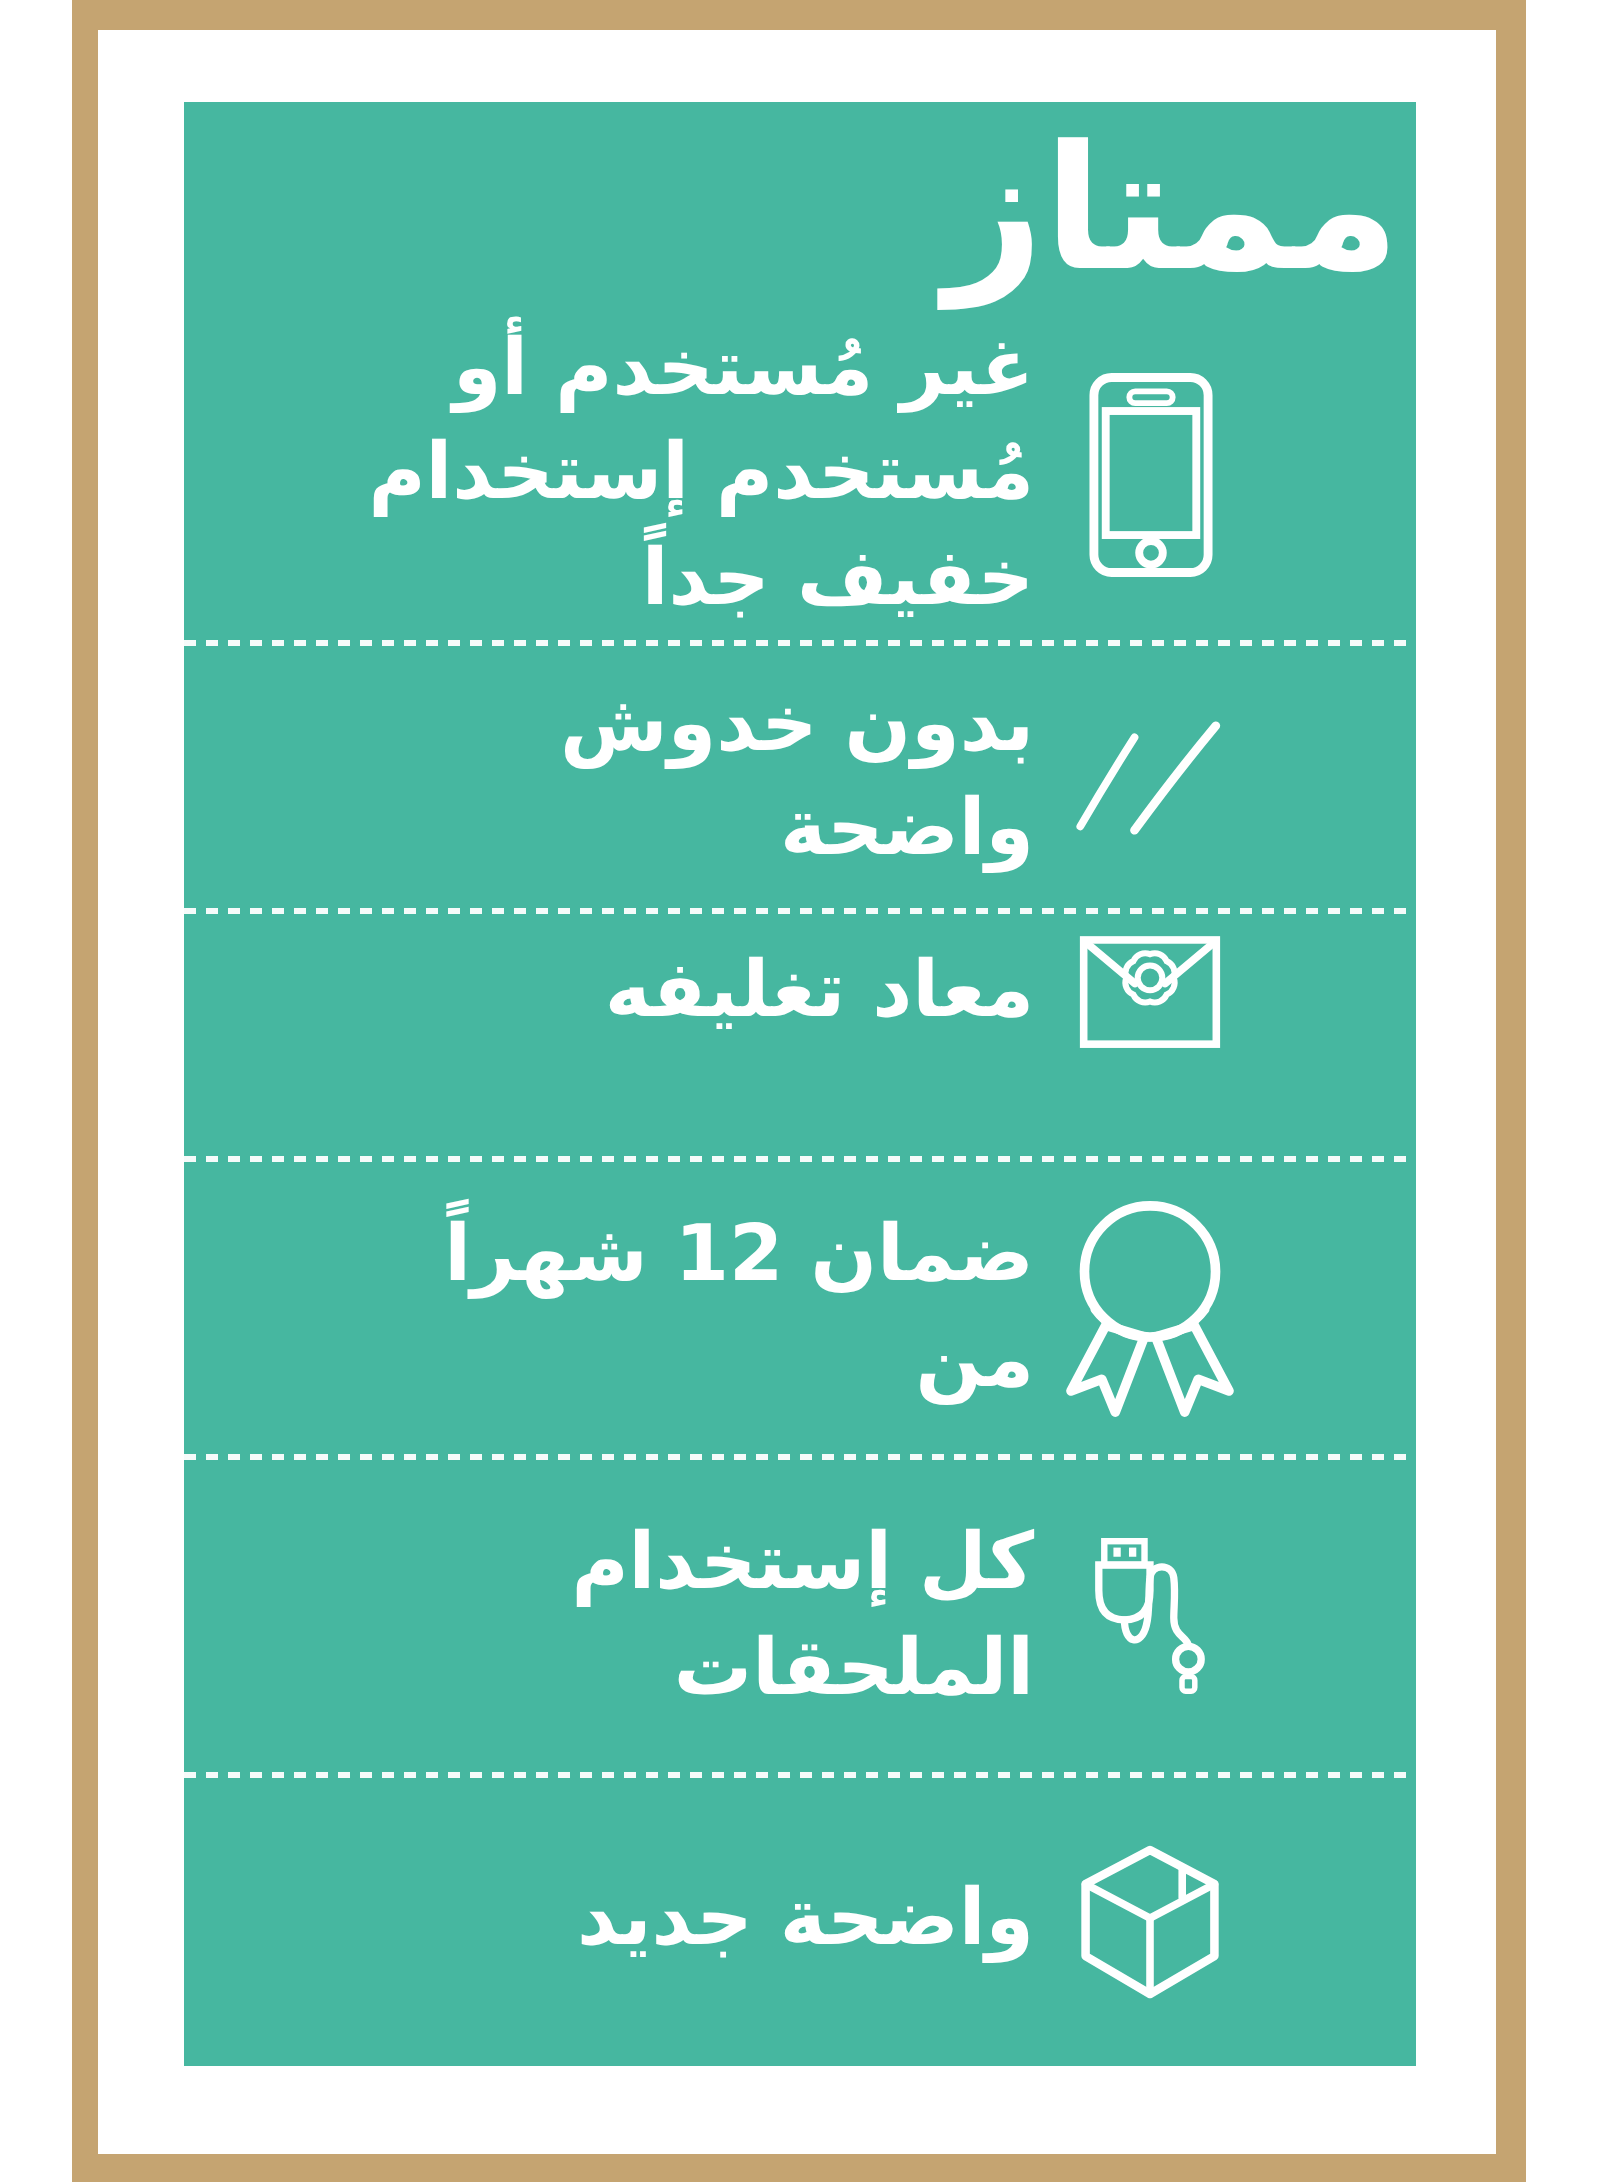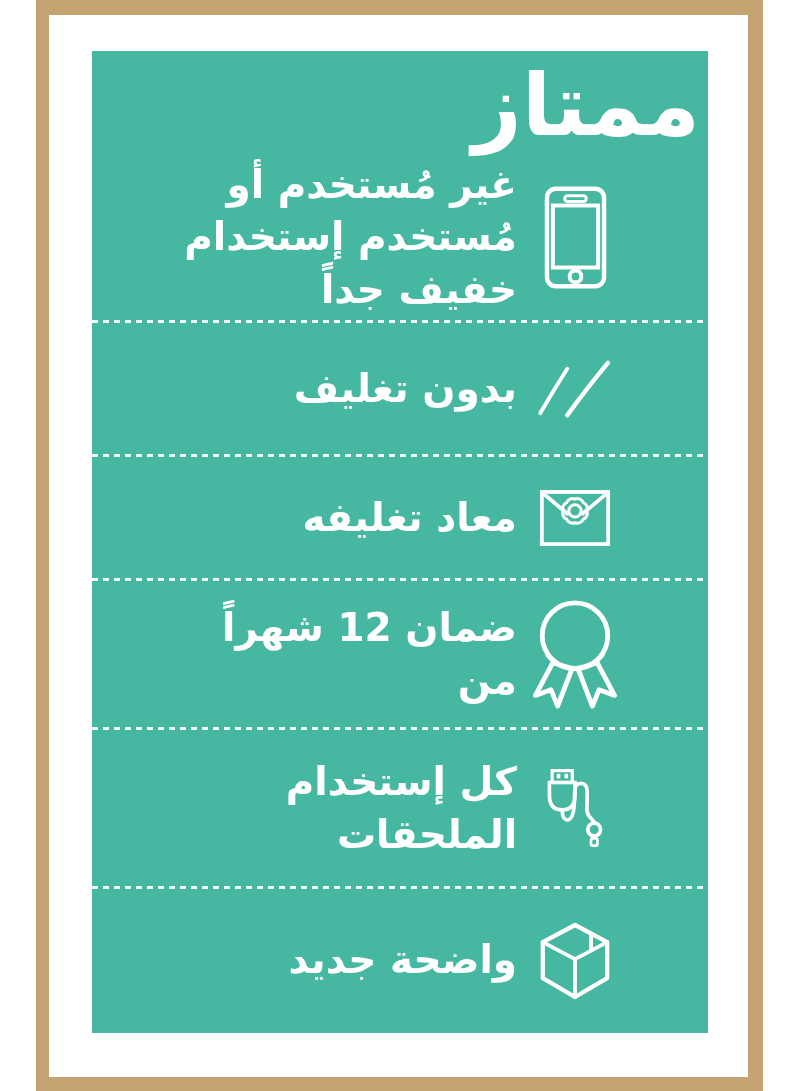--- a/index.html
+++ b/index.html
@@ -12,21 +12,21 @@
   .panel { position:absolute; left:92px; top:51px; width:616px; height:982px; background:#46B7A0; }
 
   .title { position:absolute; top:0; left:0; right:0; height:104px;
            direction:rtl; text-align:right; color:#fff; font-weight:bold;
            font-size:86px; line-height:108px; padding-left:10px; padding-right:8px; white-space:nowrap; }
 
   .row { position:absolute; left:0; width:616px; display:flex; align-items:center;
          padding-right:112px; padding-left:18px;margin-left:37px; }
   .row-1 { top:102px;  height:169px; }
   .row-2 { top:271px; height:134px; }
-  .row-3 { top:405px; height:124px;justify-content:space-between; }
+  .row-3 { top:383px; height:124px;justify-content:space-between; }
   .row-4 { top:529px; height:149px;justify-content:flex-end; }
   .row-5 { top:678px; height:159px; }
   .row-6 { top:837px; height:145px; }
 
   .txt { flex:1; direction:rtl; text-align:right; color:#fff; font-weight:bold;
          font-size:39px; line-height:1.34; padding-left:6px; }
   .txt .line { white-space:nowrap; }
 
   .icon-box { width:116px; display:flex; align-items:center; justify-content:center; flex:none; }
   .icon-box svg { display:block; }
@@ -58,21 +58,22 @@
           <rect x="3" y="2.5" width="58" height="99" rx="9" stroke-width="4.5"></rect>
           <rect x="21" y="9.5" width="22" height="6" rx="3" stroke-width="3"></rect>
           <rect x="9" y="19.5" width="46" height="63" stroke-width="4"></rect>
           <circle cx="32" cy="91.5" r="6" stroke-width="4"></circle>
         </svg>
       </div>
     </div>
 
     <div class="row row-2">
       <div class="txt">
-        <div class="line">بدون تغليف</div>
+        <div class="line">بدون خدوش</div>
+        <div class="line">واضحة</div>
       </div>
       <div class="icon-box">
         <svg width="82" height="60" viewBox="0 0 84 62">
           <path d="M6,56 Q20,32 34,10" stroke-width="4"></path>
           <path d="M34,58 Q56,28 76,4" stroke-width="4.5"></path>
         </svg>
       </div>
     </div>
 
     <div class="row row-3">

